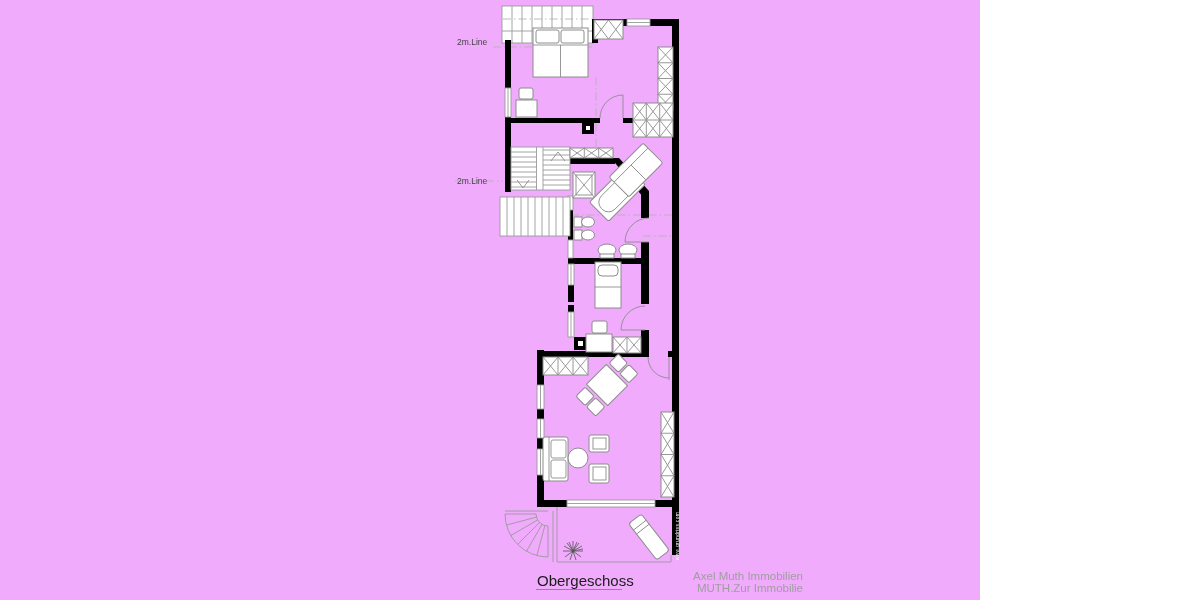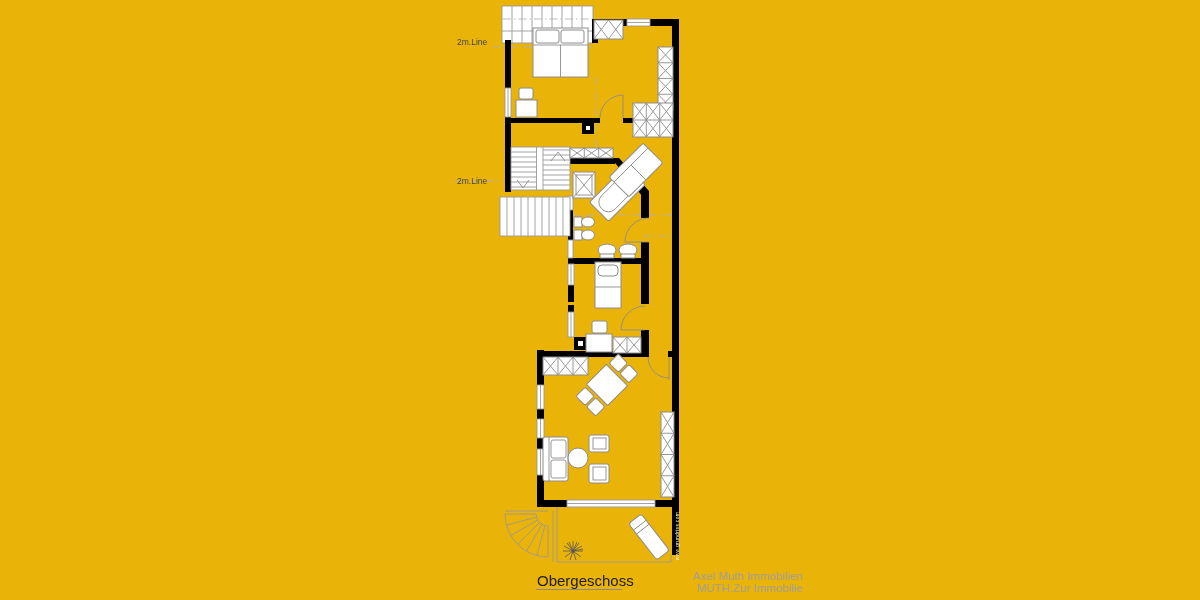--- a/index.html
+++ b/index.html
@@ -1,16 +1,16 @@
 <!DOCTYPE html>
 <html><head>
 <meta charset="utf-8">
 <style>
   html,body{margin:0;padding:0;background:#ffffff;}
-  .canvas{position:relative;width:1200px;height:600px;background:#eab308;overflow:hidden;
+  .canvas{position:relative;width:980px;height:600px;background:#f0abfc;overflow:hidden;
           font-family:"Liberation Sans",sans-serif;}
   svg{position:absolute;left:0;top:0;}
   
   .wall{fill:#000000;stroke:none;}
   .wallfill-white{fill:#ffffff;stroke:none;}
   .thin{stroke:#9a9a9a;stroke-width:0.9;fill:none;}
   .thinf{stroke:#9a9a9a;stroke-width:0.9;fill:#ffffff;}
   .furn{stroke:#8c8c8c;stroke-width:1;fill:#ffffff;}
   .furnl{stroke:#8c8c8c;stroke-width:0.9;fill:none;}
   .dash{stroke:#b3b3b3;stroke-width:0.9;fill:none;stroke-dasharray:8 3 1.5 3;}

